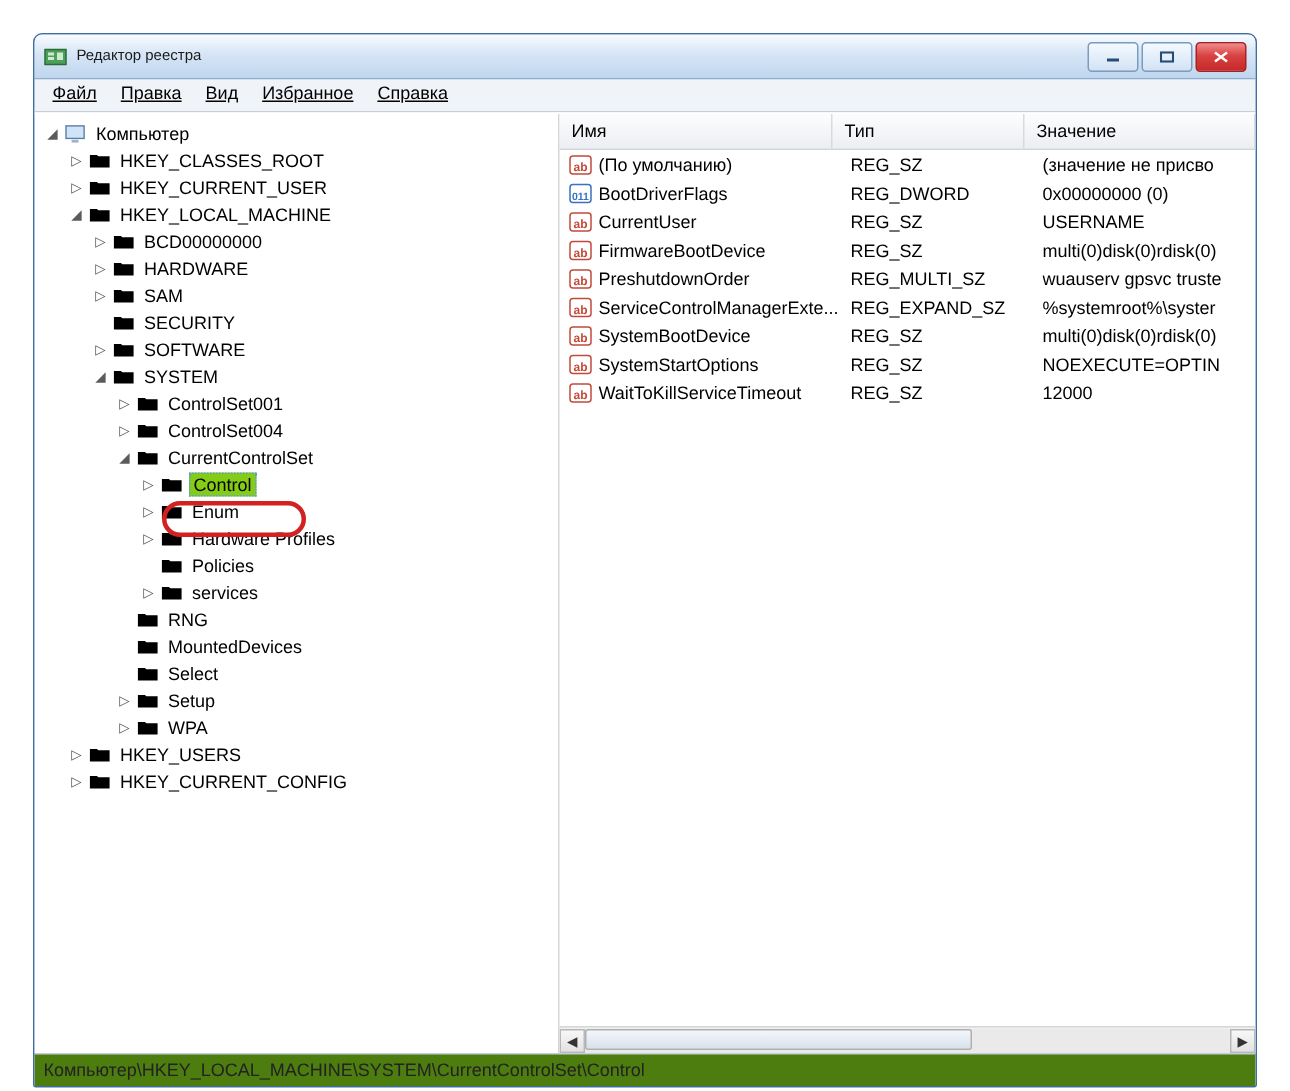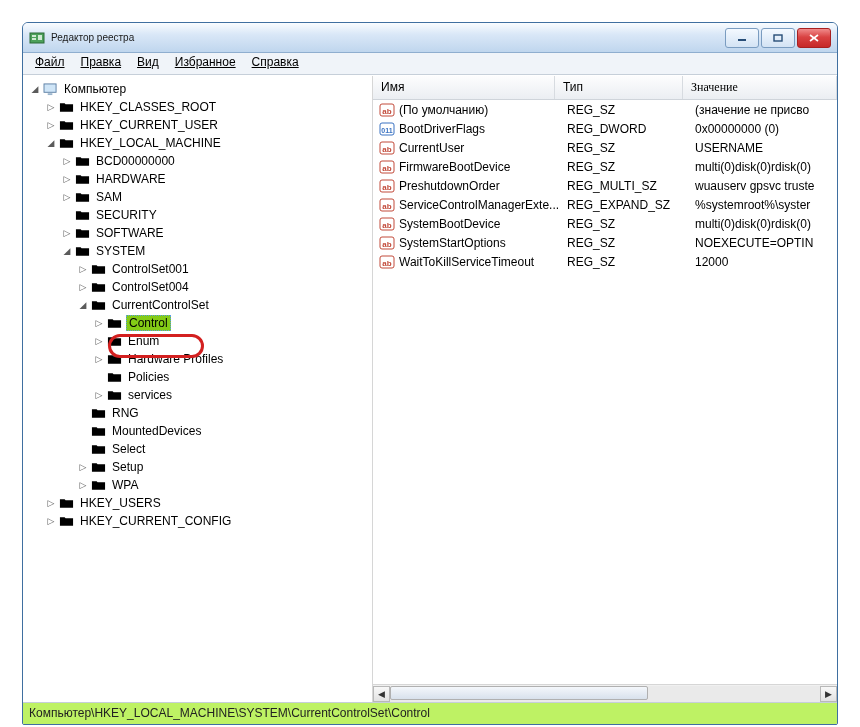--- a/index.html
+++ b/index.html
@@ -22,32 +22,32 @@
 .exp { width:12px; height:12px; display:inline-flex; align-items:center; justify-content:center; font-size:9px; color:#5b5b5b; margin-right:1px;}
 .ic { width:16px; height:14px; margin-right:4px; display:inline-flex; align-items:center; justify-content:center;}
 .ic.folder svg { width:15px; height:12px;}
 .ic.comp svg { width:15px; height:13px;}
 .lbl { padding:0 2px; }
 .lbl.sel { background:#84cc16; border:1px dotted #5a9edf; padding:0 2px;}
 .highlight-ring { position:absolute; border:3px solid #d32020; border-radius:12px; pointer-events:none;}
 .listpane { flex:1; display:flex; flex-direction:column; overflow:hidden;}
 .cols { height:24px; display:flex; background:linear-gradient(#fdfdfe,#ebeef2); border-bottom:1px solid #cfd4da; font-size:12px;}
 .col { border-right:1px solid #d7dbe0; padding:4px 8px; cursor:default;}
-.col.c1{width:182px;} .col.c2{width:128px;} .col.c3{flex:1;font-family:Liberation Serif, serif;}
+.col.c1{width:182px;} .col.c2{width:128px;} .col.c3{flex:1;}
 .rows { flex:1; overflow:hidden; font-size:12px;}
 .row { display:flex; height:19px; align-items:center; padding-left:6px;}
 .row .ric { width:16px; height:16px; margin-right:4px;}
 .row .n{width:168px; overflow:hidden; text-overflow:ellipsis; white-space:nowrap;}
 .row .t{width:128px;}
 .row .v{flex:1; overflow:hidden; white-space:nowrap;}
 .hscroll { height:18px; background:#f0f0f0; border-top:1px solid #d6d6d6; display:flex; align-items:center;}
 .hscroll .arrow{width:17px;height:16px;border:1px solid #b8b8b8;background:linear-gradient(#f8f8f8,#e2e2e2);display:flex;align-items:center;justify-content:center;font-size:9px;color:#333;}
 .hscroll .track{flex:1;height:16px;background:#eaeaea;position:relative;}
 .hscroll .thumb{position:absolute;left:0;top:0;height:14px;border:1px solid #b0b0b0;background:linear-gradient(#f4f7fb,#d8e1ec);border-radius:2px;width:60%;}
-.statusbar { height:22px; background:#bef264; border-top:1px solid #c6cfd9; font-size:12px; padding:3px 6px; color:#222;}
+.statusbar { height:22px; background:#4d7c0f; border-top:1px solid #c6cfd9; font-size:12px; padding:3px 6px; color:#222;}
 </style>
 </head>
 <body>
 
 <div class="window">
   <div class="titlebar">
     <span class="appicon">
       <svg viewBox="0 0 16 16">
           <rect x="1" y="3" width="14" height="10" fill="#4ca05a" stroke="#2b6b37"></rect>
           <rect x="3" y="5" width="4" height="2" fill="#cfe9d3"></rect>

